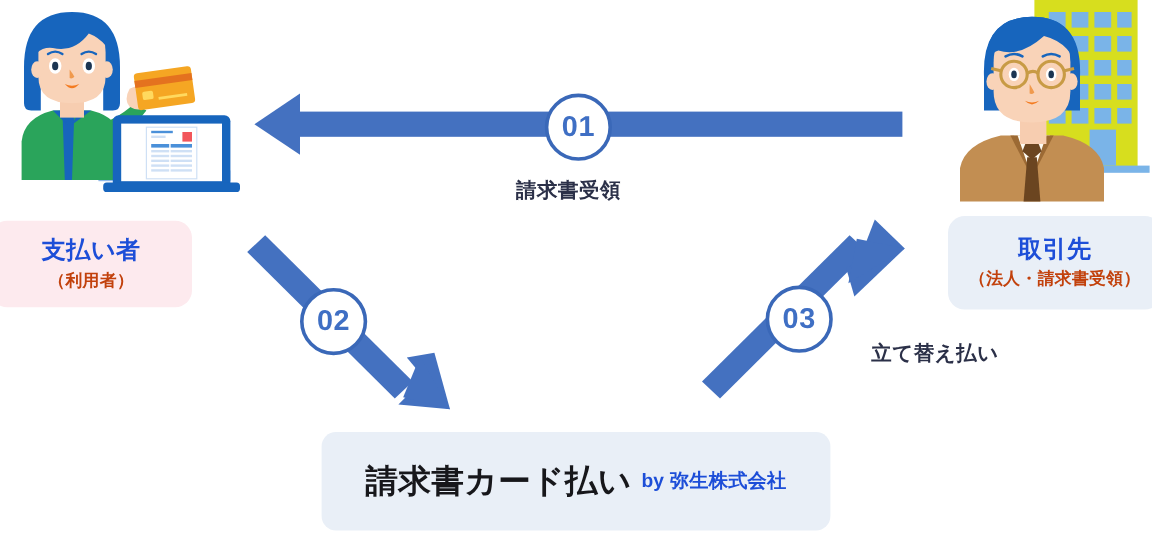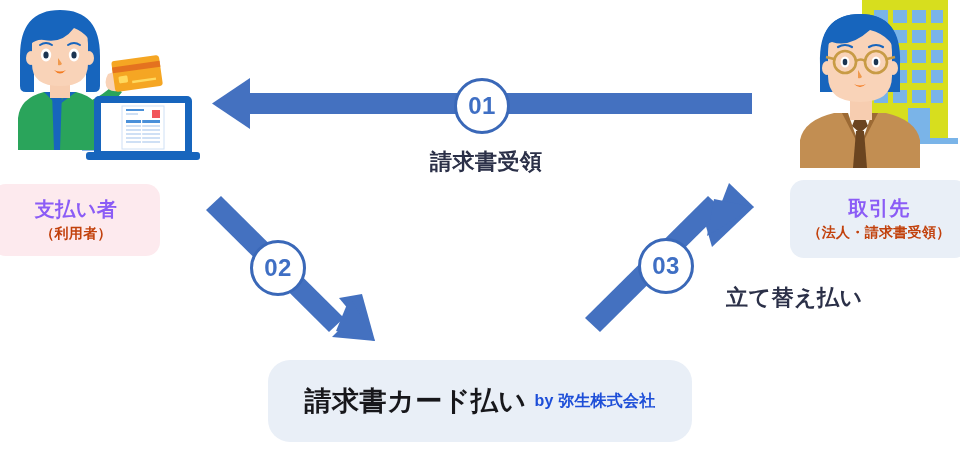--- a/index.html
+++ b/index.html
@@ -37,42 +37,42 @@
     background: #fdeaee;
   }
   #vendor-box {
     left: 790px;
     top: 180px;
     width: 178px;
     height: 78px;
     background: #e9eff7;
   }
   .role-title {
-    color: #8b5cf6;
+    color: #1d4ed8;
     font-weight: bold;
     font-size: 20px;
     letter-spacing: 0.5px;
   }
   .role-sub {
     color: #c2410c;
     font-weight: bold;
     font-size: 14px;
     margin-top: 3px;
     letter-spacing: 0.3px;
   }
 
   
   #service-box {
     position: absolute;
     left: 268px;
     top: 360px;
     width: 424px;
     height: 82px;
     background: #e9eff7;
-    border-radius: 22px;
+    border-radius: 12px;
     display: flex;
     align-items: center;
     justify-content: center;
   }
   #service-name {
     color: #17171b;
     font-weight: bold;
     font-size: 27px;
     letter-spacing: 0.5px;
   }
@@ -103,21 +103,21 @@
   }
   #step-1-circle { left: 454px; top: 78px; text-align: right; }
   #step-2-circle { left: 250px; top: 240px; }
   #step-3-circle { left: 638px; top: 238px; }
 
   
   .step-caption {
     position: absolute;
     color: #2b3048;
     font-weight: bold;
-    font-size: 22px;
+    font-size: 17px;
     letter-spacing: 0.5px;
     white-space: nowrap;
   }
   #step-1-caption { left: 430px; top: 147px; }
   #step-2-caption { left: 136px; top: 283px; }
   #step-3-caption { left: 726px; top: 283px; }
 
   
   svg.layer { position: absolute; left: 0; top: 0; overflow: visible; }
 </style>

